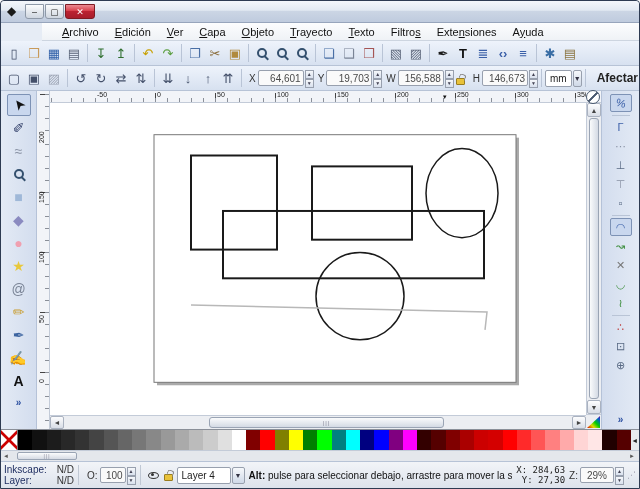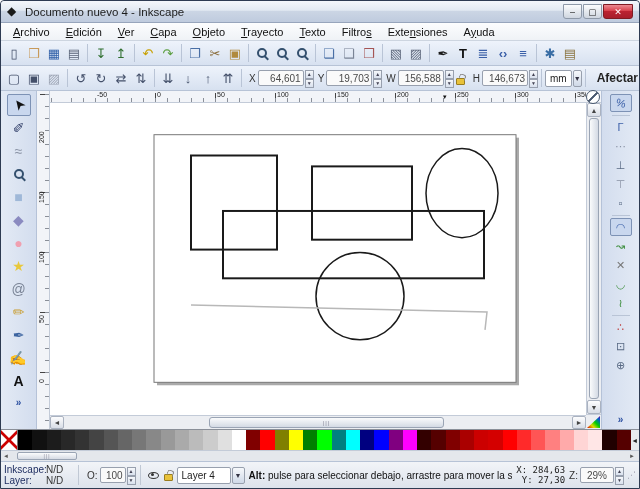--- a/index.html
+++ b/index.html
@@ -13,21 +13,21 @@
     border-bottom:1px solid #97a5bc; border-radius:3px 3px 0 0; }
   .title-icon { width:13px; height:13px; color:#1a1a1a; font-size:12px; line-height:13px; margin:0 5px 0 2px; }
   .title-text { font-size:11.5px; color:#1c1c1c; flex:1; white-space:nowrap; overflow:hidden; }
   .win-btns { display:flex; gap:1px; margin-right:2px; }
   .win-btn { width:19px; height:15px; font-size:9px; line-height:14px; text-align:center; color:#222;
     background:linear-gradient(#fbfcfd,#cfd6e0); border:1px solid #8e99a8; border-radius:0 0 3px 3px; }
   .win-btn.close { width:30px; color:#fff; background:linear-gradient(#ec8a92 0%,#d8414c 45%,#bb2231 50%,#a81d2b 100%); border-color:#7e1a22; }
 
   
   .menubar { height:18px; flex:0 0 18px; display:flex; align-items:center; background:linear-gradient(#fcfdfe,#eff2f6);
-    border-bottom:1px solid #cdd5e0; padding-left:4px; }
+    border-bottom:1px solid #cdd5e0; padding-left:12px;margin-left:41px; }
   .menu-item { font-size:11px; color:#111; padding:1px 8px; white-space:nowrap; }
   .menu-item u { text-decoration:underline; }
 
   
   .toolbar { display:flex; align-items:center; background:linear-gradient(#eef3fb,#d7e1f0);
     border-bottom:1px solid #b7c3d6; padding:0 3px; }
   .toolbar.cmd { height:25px; flex:0 0 25px; }
   .toolbar.ctl { height:25px; flex:0 0 25px; }
   .tbtn { width:20px; height:20px; display:flex; align-items:center; justify-content:center; border-radius:2px; flex:0 0 auto; }
   .tbtn .glyph { font-size:13px; line-height:1; display:inline-block; }
@@ -103,37 +103,36 @@
   .palscroll .thumb { width:60px; height:8px; margin-left:6px; background:linear-gradient(#fbfcfd,#d6dbe4); border:1px solid #9aa4b4;
     border-radius:2px; font-size:5px; color:#889; text-align:center; line-height:7px; letter-spacing:1px; }
   .palscroll .arrow.right { position:absolute; right:2px; }
 
   
   .statusbar { flex:1; background:linear-gradient(#f2f4f8,#dde3ec); border-top:1px solid #b7c3d6; display:flex; align-items:center;
     padding:0 3px; font-size:10px; color:#222; overflow:hidden; }
   .fs-block { display:flex; flex-direction:column; justify-content:center; line-height:11px; }
   .fs-row { display:flex; }
   .fs-label { color:#1b2a5e; width:42px; }
-  .fs-val { color:#333; width:28px; }
+  .fs-val { color:#333; width:28px;text-align:right; }
   .ssep { width:1px; height:20px; background:#c0c8d4; margin:0 4px; flex:0 0 1px; }
   .eye { width:11px; height:7px; border:1.5px solid #333; border-radius:50%; position:relative; flex:0 0 auto; margin:0 3px; }
   .eye::after { content:""; position:absolute; left:2.5px; top:0.5px; width:3px; height:3px; background:#333; border-radius:50%; }
   .layer-combo { display:flex; align-items:center; }
   .msg { flex:1; white-space:nowrap; overflow:hidden; font-size:10px; color:#111; margin:0 4px; }
   .coords { font-family:"DejaVu Sans Mono", monospace; font-size:9px; line-height:10px; text-align:right; color:#222; flex:0 0 auto; }
   .grip { color:#99a; font-size:9px; margin-left:3px; }
 </style>
 </head>
 <body>
 
 <div class="window">
 
   <div class="titlebar">
     <span class="title-icon">◆</span>
-    <span class="title-text">Documento nuevo 4 - Inkscape</span>
     <span class="win-btns">
       <span class="win-btn">–</span>
       <span class="win-btn">▢</span>
       <span class="win-btn close">✕</span>
     </span>
   </div>
 
   <div class="menubar" id="menubar">
       <span class="menu-item"><u>A</u>rchivo</span>
       <span class="menu-item"><u>E</u>dición</span>

